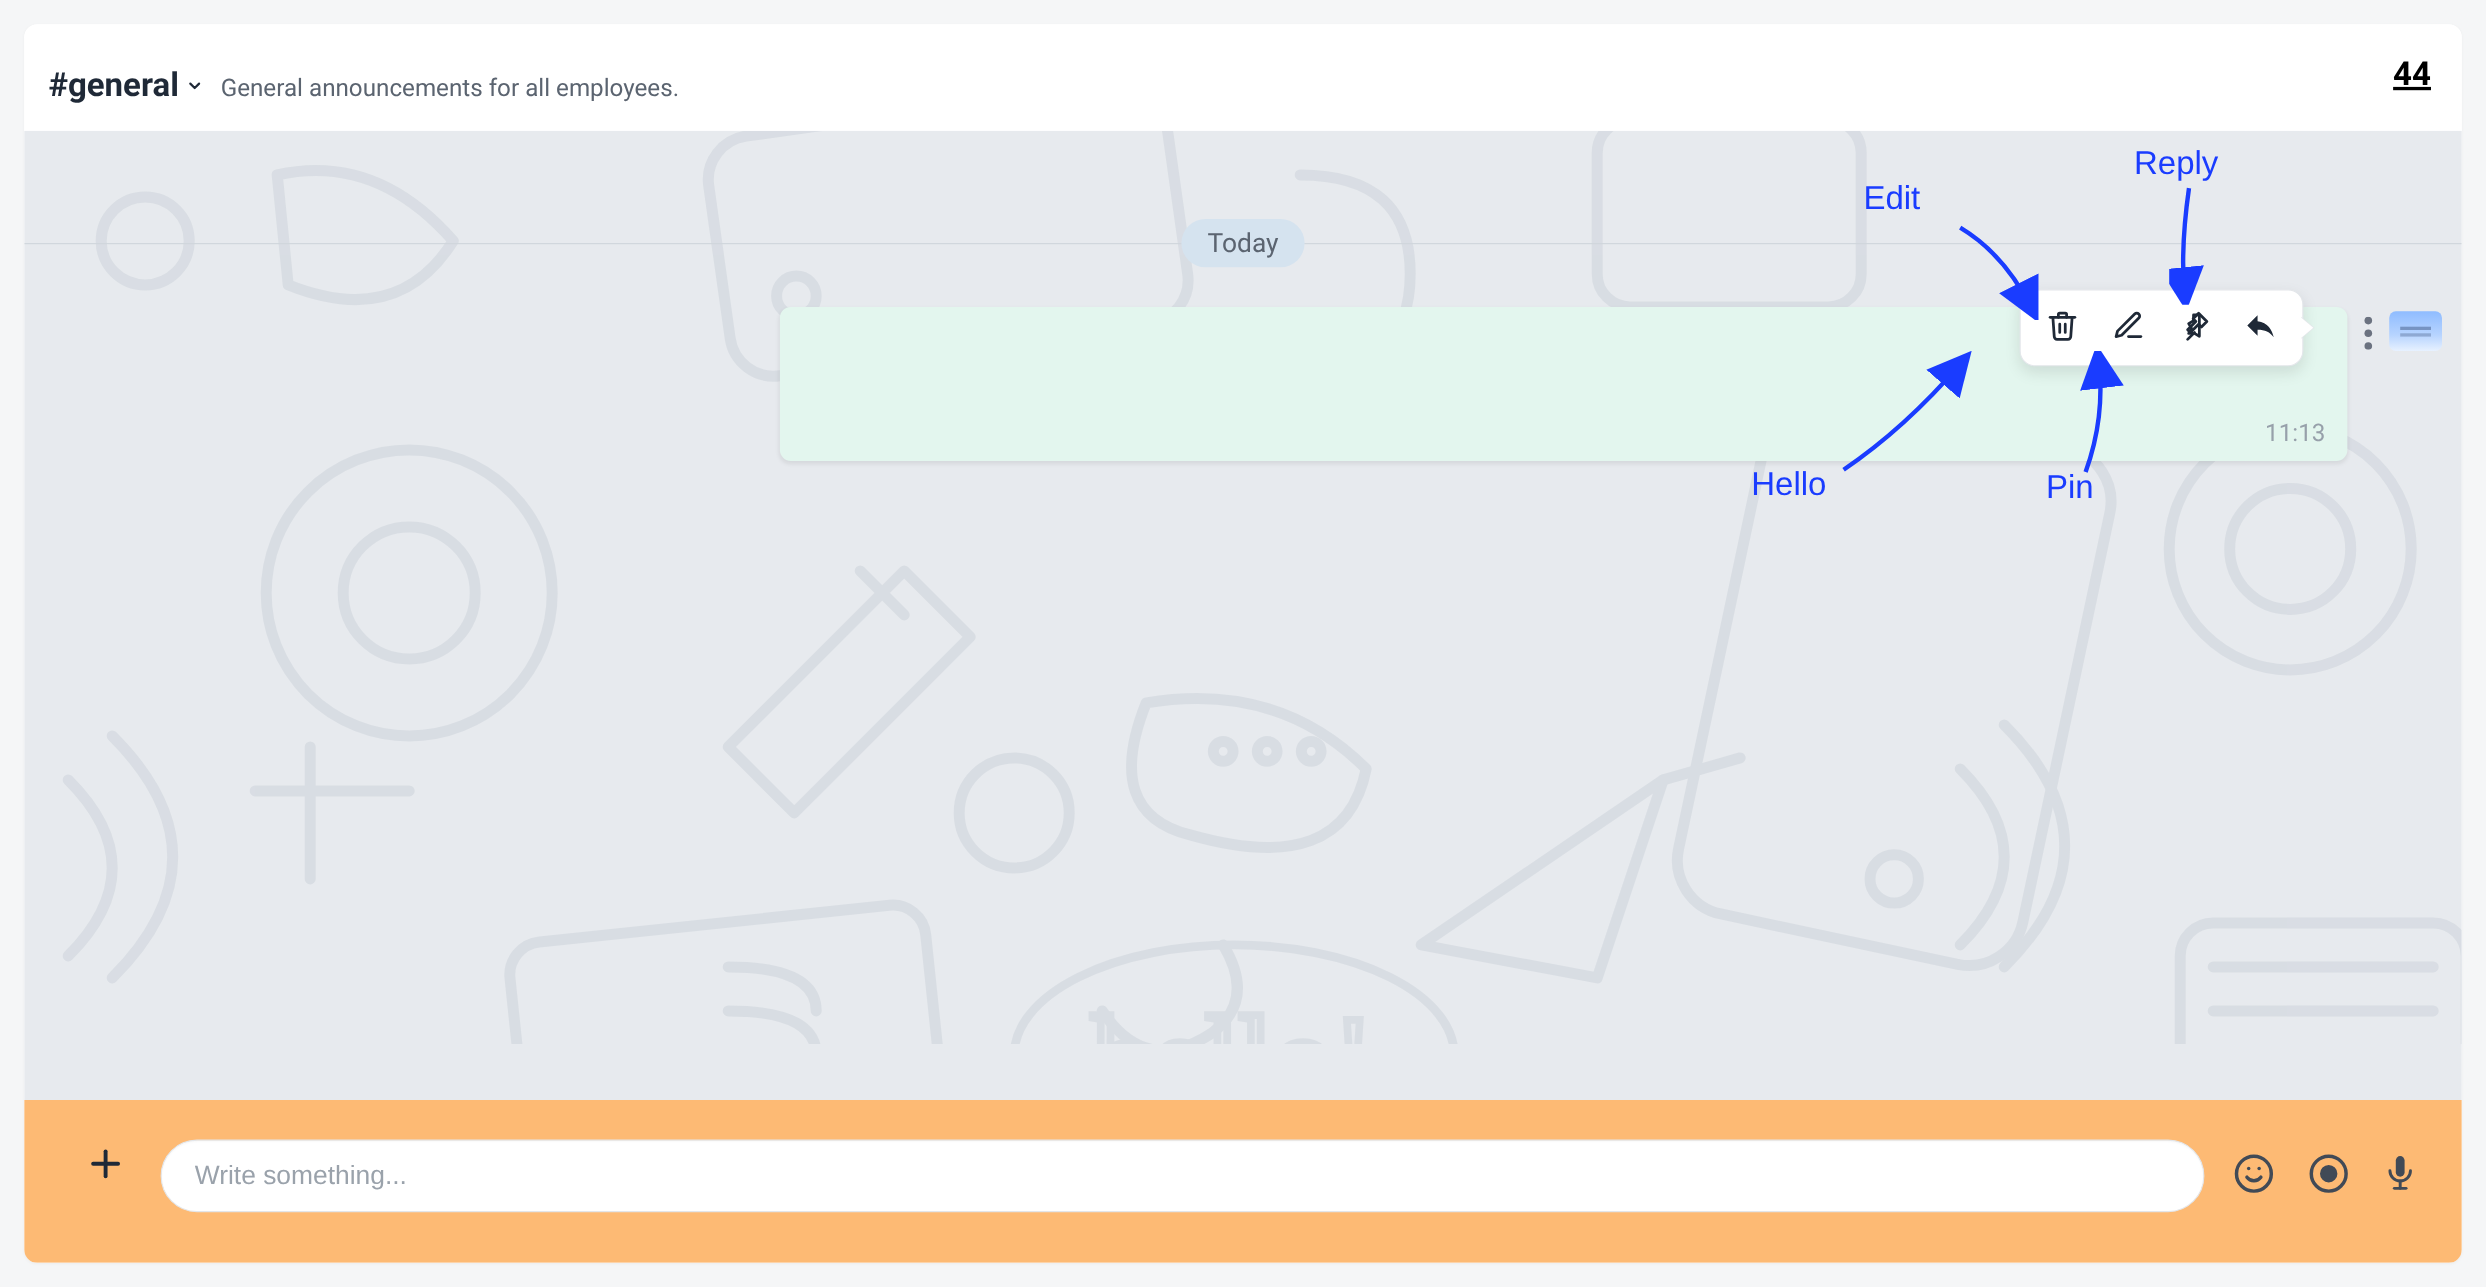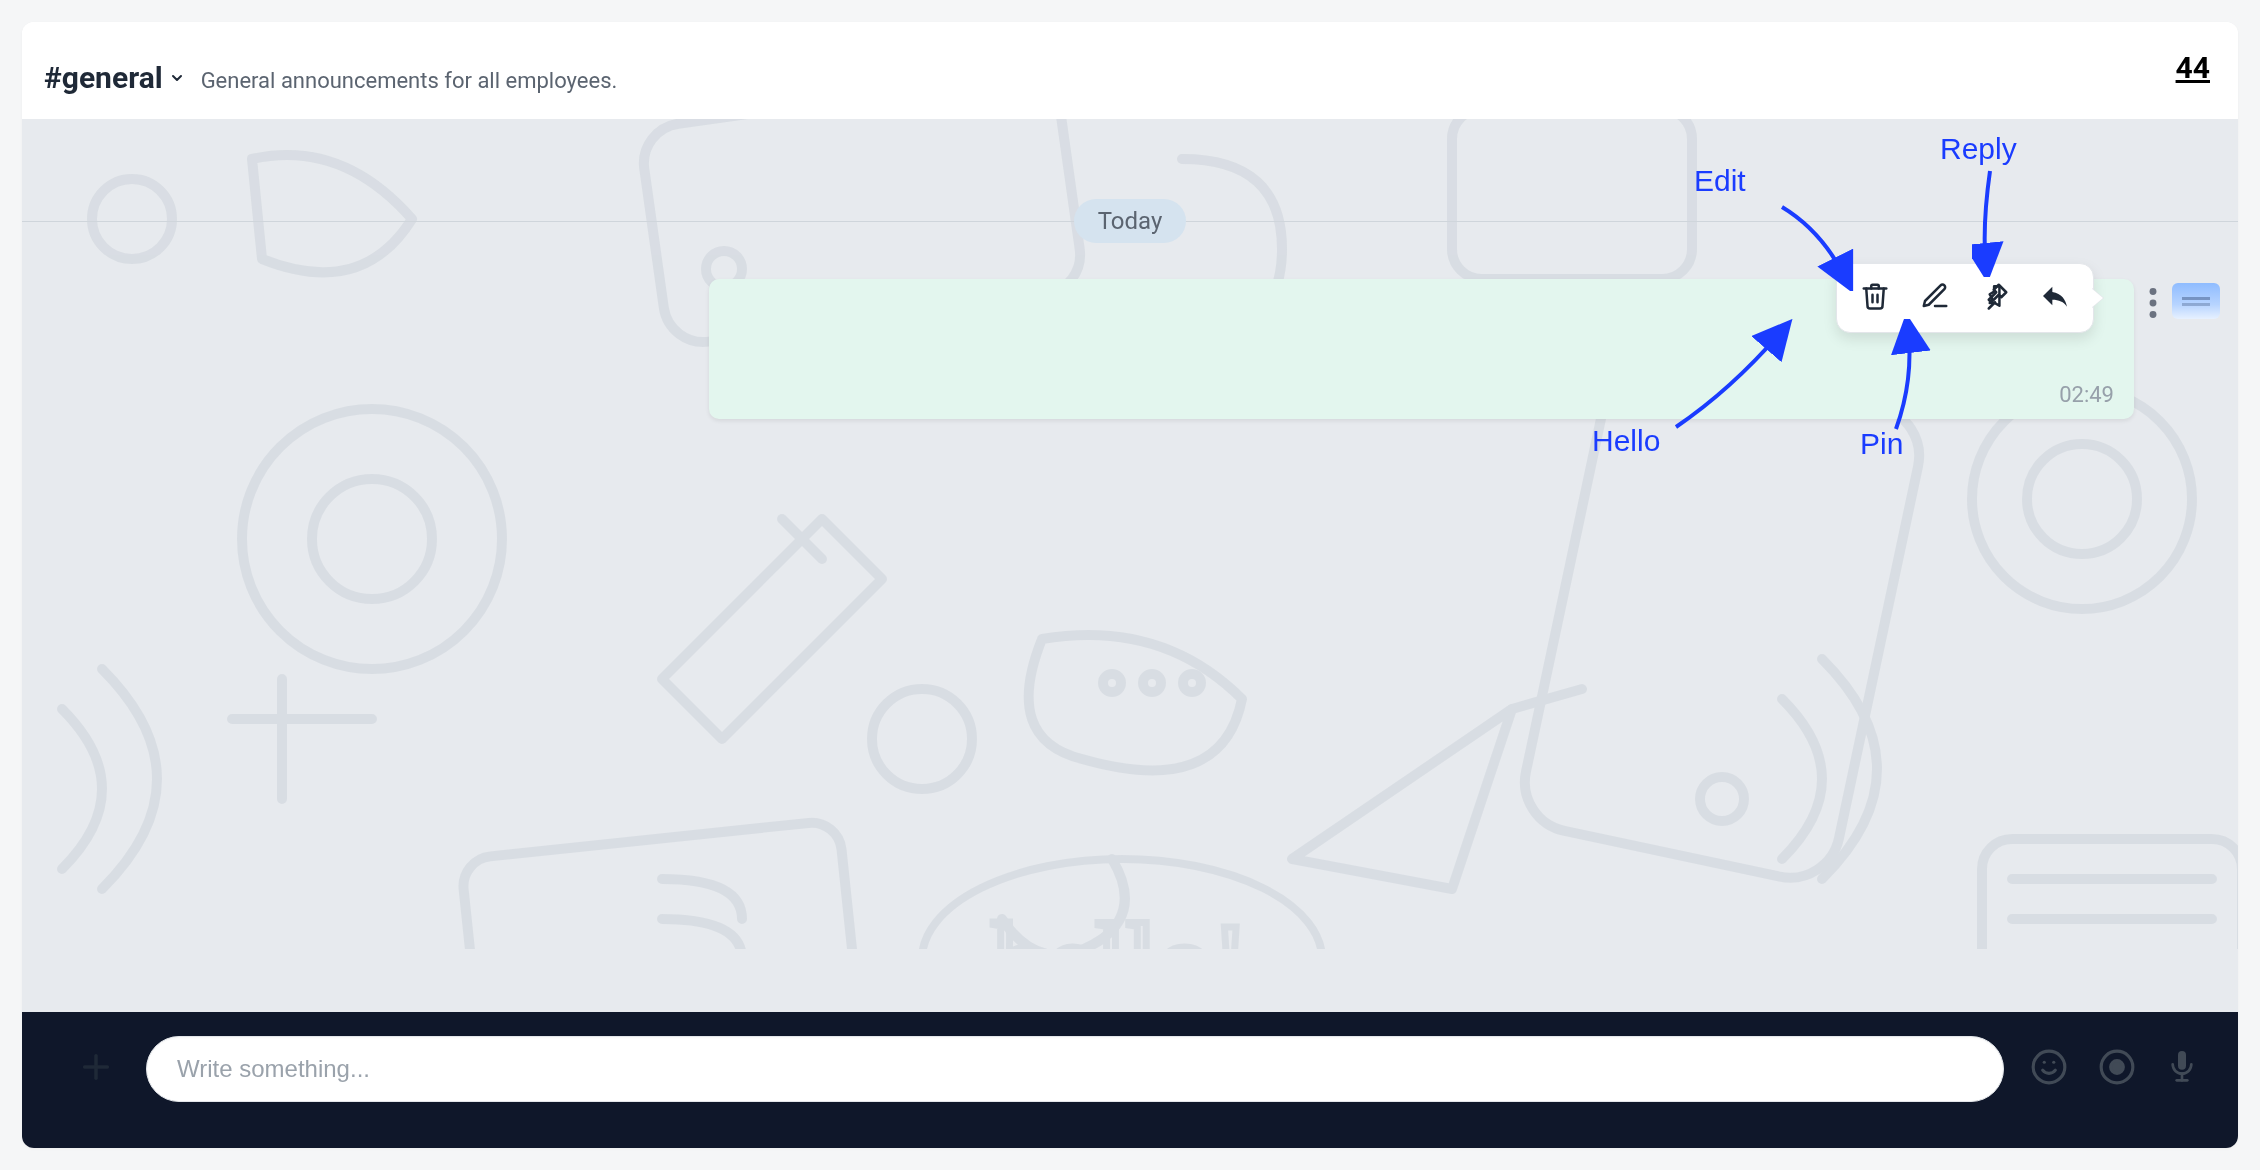--- a/index.html
+++ b/index.html
@@ -212,24 +212,23 @@
     pointer-events: none;
   }
   .anno-line {
     position: absolute;
     pointer-events: none;
   }
 
   
   .composer {
     flex: 0 0 auto;
-    background: #0f172a;
-    padding: 24px 40px 46px 50px;
-    display: flex;
-    align-items: center;
+    background: #fdba74;
+    padding: 36px 40px 46px 50px;
+    display: flex;
     gap: 26px;
   }
   .plus-btn {
     width: 48px; height: 48px;
     display: flex; align-items: center; justify-content: center;
     color: #1f2937;
     cursor: pointer;
   }
   .compose-input-wrap {
     flex: 1 1 auto;
@@ -325,21 +324,21 @@
       </svg>
 
       <div class="chat-inner">
 
         <div class="date-sep">
           <div class="date-pill">Today</div>
         </div>
 
         <div class="msg-row">
           <div class="msg-bubble">
-            <div class="msg-time">02:49</div>
+            <div class="msg-time">11:13</div>
 
             <div class="msg-actions">
               <div class="act-btn" title="Delete">
                 <span>
                   <svg width="30" height="30" viewBox="0 0 24 24" fill="none" stroke="currentColor" stroke-width="2" stroke-linecap="round" stroke-linejoin="round">
                       <polyline points="3 6 5 6 21 6"></polyline>
                       <path d="M19 6l-1 14a2 2 0 0 1-2 2H8a2 2 0 0 1-2-2L5 6"></path>
                       <path d="M10 11v6M14 11v6"></path>
                       <path d="M9 6V4a1 1 0 0 1 1-1h4a1 1 0 0 1 1 1v2"></path>
                     </svg>

